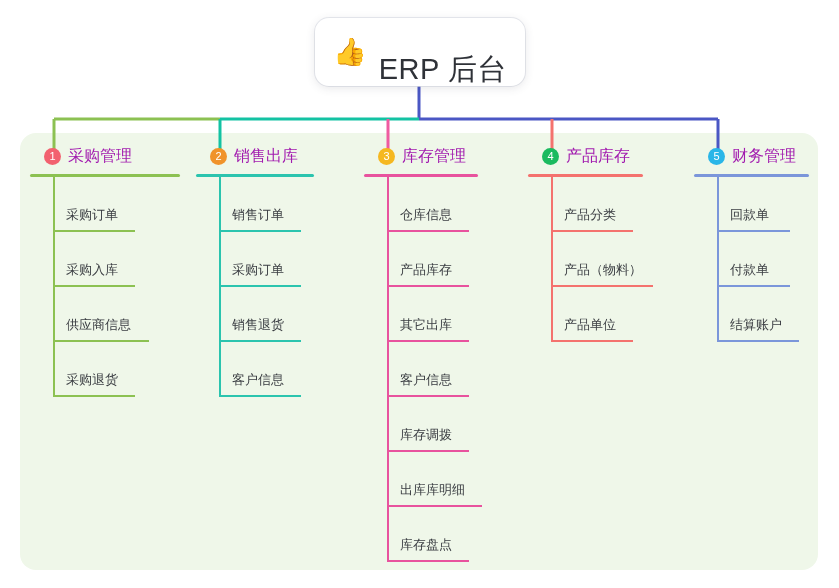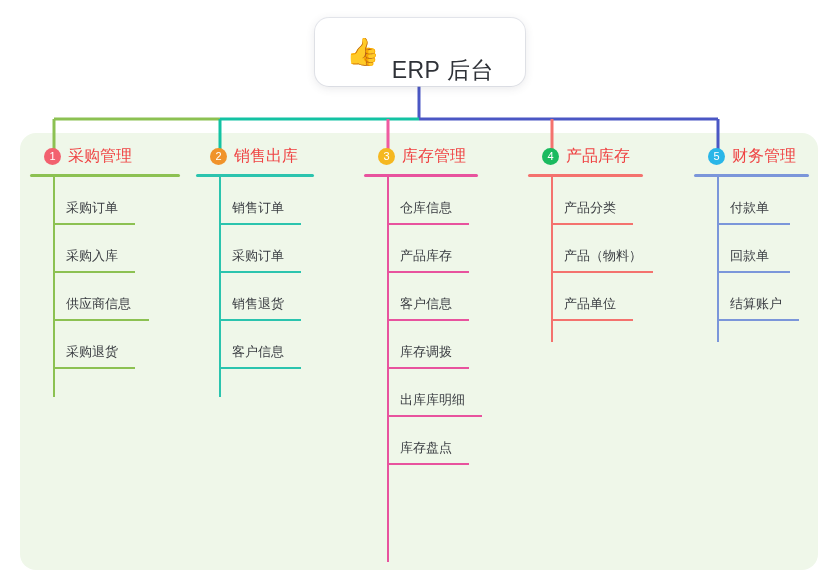--- a/index.html
+++ b/index.html
@@ -40,21 +40,21 @@
     display: flex;
     align-items: center;
     gap: 12px;
   }
   .root-emoji {
     font-size: 27px;
     line-height: 1;
     display: block;
   }
   .root-title {
-    font-size: 23px;
+    font-size: 29px;
     color: #2f3238;
     letter-spacing: 0.5px;
     white-space: nowrap;
     margin-top: 36px;
   }
 
   
   .panel {
     position: absolute;
     left: 20px;
@@ -94,42 +94,42 @@
     border-radius: 50%;
     color: #ffffff;
     font-size: 11px;
     line-height: 17px;
     text-align: center;
     font-weight: 400;
     flex: none;
   }
   .col-title {
     font-size: 16px;
-    color: #ef4444;
+    color: #a21caf;
   }
   .col-underline {
     height: 3px;
     border-radius: 2px;
     margin-top: 6px;
   }
 
   
   .leaves {
     position: relative;
     margin-top: 0;
   }
   .trunk {
     position: absolute;
     left: 23px;
     top: 0;
     width: 2px;
   }
   .leaf {
     position: relative;
-    height: 48px;
+    height: 55px;
   }
   .leaf-text {
     position: absolute;
     left: 36px;
     bottom: 8px;
     font-size: 13px;
     color: #3a3d42;
     white-space: nowrap;
   }
   .leaf-underline {
@@ -230,20 +230,24 @@
           <div class="trunk" style="background: rgb(232, 83, 158); height: 385px;"></div>
           <div class="leaf">
             <span class="leaf-text">仓库信息</span>
             <div class="leaf-underline" style="background: rgb(232, 83, 158); width: 82px;"></div>
           </div>
           <div class="leaf">
             <span class="leaf-text">产品库存</span>
             <div class="leaf-underline" style="background: rgb(232, 83, 158); width: 82px;"></div>
           </div>
           <div class="leaf">
+            <span class="leaf-text">其它出库</span>
+            <div class="leaf-underline" style="background: rgb(232, 83, 158); width: 82px;"></div>
+          </div>
+          <div class="leaf">
             <span class="leaf-text">客户信息</span>
             <div class="leaf-underline" style="background: rgb(232, 83, 158); width: 82px;"></div>
           </div>
           <div class="leaf">
             <span class="leaf-text">库存调拨</span>
             <div class="leaf-underline" style="background: rgb(232, 83, 158); width: 82px;"></div>
           </div>
           <div class="leaf">
             <span class="leaf-text">出库库明细</span>
             <div class="leaf-underline" style="background: rgb(232, 83, 158); width: 95px;"></div>
@@ -278,28 +282,28 @@
       </div>
       <div class="column" style="left: 694px; width: 115px;">
         <div class="col-head">
           <span class="badge" style="background: rgb(41, 182, 232);">5</span>
           <span class="col-title">财务管理</span>
         </div>
         <div class="col-underline" style="background: rgb(123, 150, 218); width: 115px;"></div>
         <div class="leaves">
           <div class="trunk" style="background: rgb(123, 150, 218); height: 165px;"></div>
           <div class="leaf">
+            <span class="leaf-text">回款单</span>
+            <div class="leaf-underline" style="background: rgb(123, 150, 218); width: 73px;"></div>
+          </div>
+          <div class="leaf">
             <span class="leaf-text">付款单</span>
             <div class="leaf-underline" style="background: rgb(123, 150, 218); width: 73px;"></div>
           </div>
           <div class="leaf">
-            <span class="leaf-text">回款单</span>
-            <div class="leaf-underline" style="background: rgb(123, 150, 218); width: 73px;"></div>
-          </div>
-          <div class="leaf">
             <span class="leaf-text">结算账户</span>
             <div class="leaf-underline" style="background: rgb(123, 150, 218); width: 82px;"></div>
           </div>
         </div>
       </div>
     </div>
 
 </div>
 
 </body></html>

